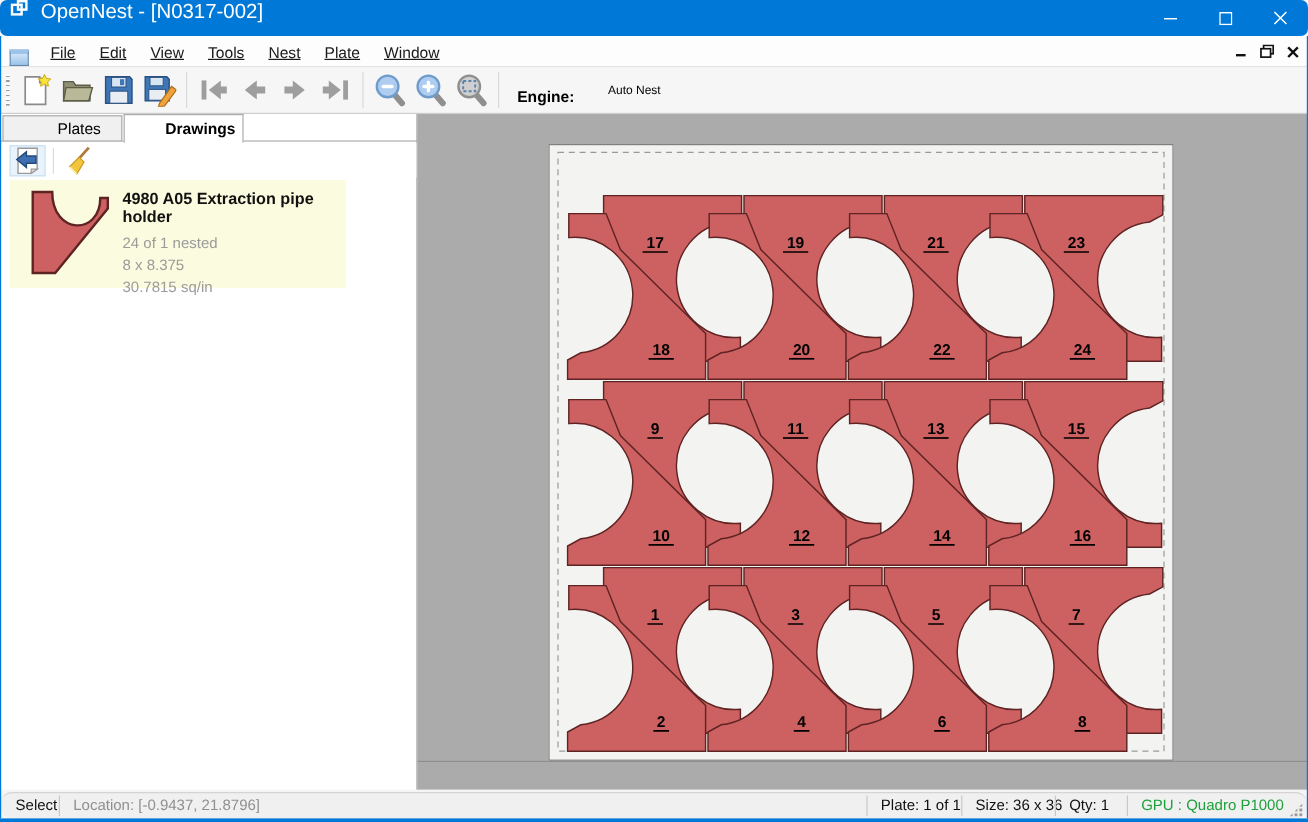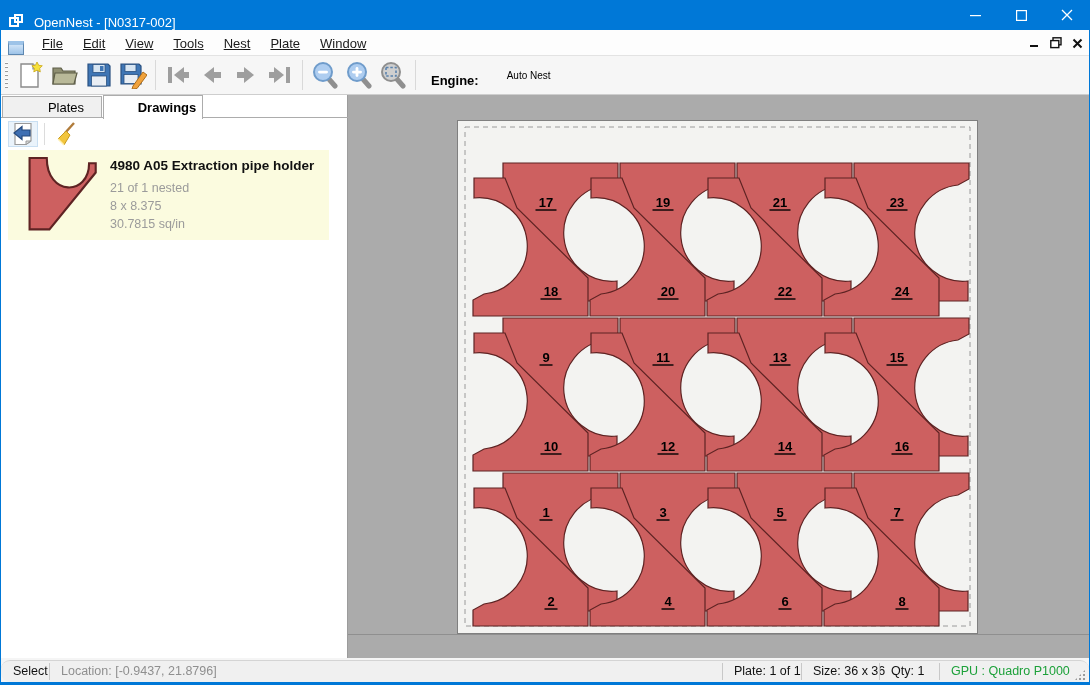--- a/index.html
+++ b/index.html
@@ -2,21 +2,21 @@
 <html><head>
 <meta charset="utf-8">
 <style>
   * { margin:0; padding:0; box-sizing:border-box; }
   html,body { width:1090px; height:685px; overflow:hidden; background:#fff;
     font-family:"Liberation Sans","DejaVu Sans",sans-serif; }
   #win { position:relative; width:1090px; height:685px; background:#f5f5f5; }
 
   
   #titlebar { position:absolute; left:0; top:0; width:1090px; height:30px; background:#0078d7;
-    display:flex; align-items:flex-end; color:#fff; font-size:13px; }
+    display:flex; align-items:flex-start; color:#fff; font-size:17px;border-radius:6px; }
   #title-icon { width:16px; height:16px; margin:0 9px 0 9px; position:relative; }
   #title-icon .sq1 { position:absolute; left:0; top:3px; width:10px; height:10px; border:2px solid #fff; background:#0078d7;}
   #title-icon .sq2 { position:absolute; left:5px; top:0; width:9px; height:9px; border:2px solid #fff; }
   #caption-buttons { position:absolute; right:0; top:0; height:30px; display:flex; }
   .cap-btn { width:46px; height:30px; display:flex; align-items:center; justify-content:center; color:#fff; font-size:13px; }
   .cap-btn svg { display:block; }
 
   #menubar { position:absolute; left:1px; top:30px; width:1088px; height:26px; background:#fdfdfd;
     display:flex; align-items:flex-end; font-size:13px; color:#1a1a1a; border-bottom:1px solid #e3e3e3;text-decoration:underline;}
   #menu-app-icon { width:16px; height:14px; margin:0 8px 0 7px; background:linear-gradient(#cfe3f7,#9dc3e8);
@@ -43,21 +43,21 @@
   .tab { position:absolute; top:1px; height:22px; display:flex; align-items:center; justify-content:center;
     font-size:13px; border:1px solid #acacac; background:#f0f0f0;padding-left:28px; }
   .tab.active { top:0; height:24px; background:#fff; border-bottom:none; z-index:2; }
   #tabstrip .strip-line { position:absolute; left:0; top:22px; width:348px; height:1px; background:#acacac; }
   #panel-toolbar { position:absolute; left:0; top:24px; width:347px; height:29px; background:#fff;
     display:flex; align-items:center; padding-left:8px; }
   .ptbtn { width:30px; height:26px; display:flex; align-items:center; justify-content:center; border:1px solid #c9dff2; background:#eaf3fb; }
   .ptbtn.flat { border:none; background:transparent; }
   .psep { width:1px; height:22px; background:#dcdcdc; margin:0 6px; }
 
-  #drawing-item { position:absolute; left:8px; top:55px; width:321px; height:90px; background:#fbfbdf; display:flex; }
+  #drawing-item { position:absolute; left:8px; top:55px; width:280px; height:90px; background:#fbfbdf; display:flex; }
   #drawing-thumb { width:88px; height:82px; margin:4px 0 0 8px; }
   #drawing-info { margin-left:6px; padding-top:8px; }
   #drawing-title { font-size:13.5px; font-weight:bold; color:#111; margin-bottom:6px; }
   .drawing-meta { font-size:12.5px; color:#9b9b9b; line-height:18px; }
 
   
   #canvas { position:absolute; left:348px; top:95px; width:742px; height:563px; background:#ababab; }
   #canvas-divider { position:absolute; left:0; top:539px; width:742px; height:1px; background:#8f8f8f; }
   #plate { position:absolute; left:109px; top:25px; width:521px; height:514px; background:#f3f3f1; border:1px solid #7f7f7f; }
   #nest-svg { position:absolute; left:0; top:0; }
@@ -235,21 +235,21 @@
         </svg>
       </div>
     </div>
 
     <div id="drawing-item">
       <svg id="drawing-thumb" viewBox="0 0 64 62">
         <path d="M9,3 H22 C 22,32 54,32 54,7 L 59,7 V 14 L 24,57 H 9 Z" fill="#cd6060" stroke="#5e2323" stroke-width="1.6"></path>
       </svg>
       <div id="drawing-info">
         <div id="drawing-title">4980 A05 Extraction pipe holder</div>
-        <div class="drawing-meta">21 of 1 nested</div>
+        <div class="drawing-meta">24 of 1 nested</div>
         <div class="drawing-meta">8 x 8.375</div>
         <div class="drawing-meta">30.7815 sq/in</div>
       </div>
     </div>
   </div>
 
   <div id="canvas">
     <div id="canvas-divider"></div>
     <div id="plate">
       <svg id="nest-svg" width="519" height="512" viewBox="0 0 519 512">

